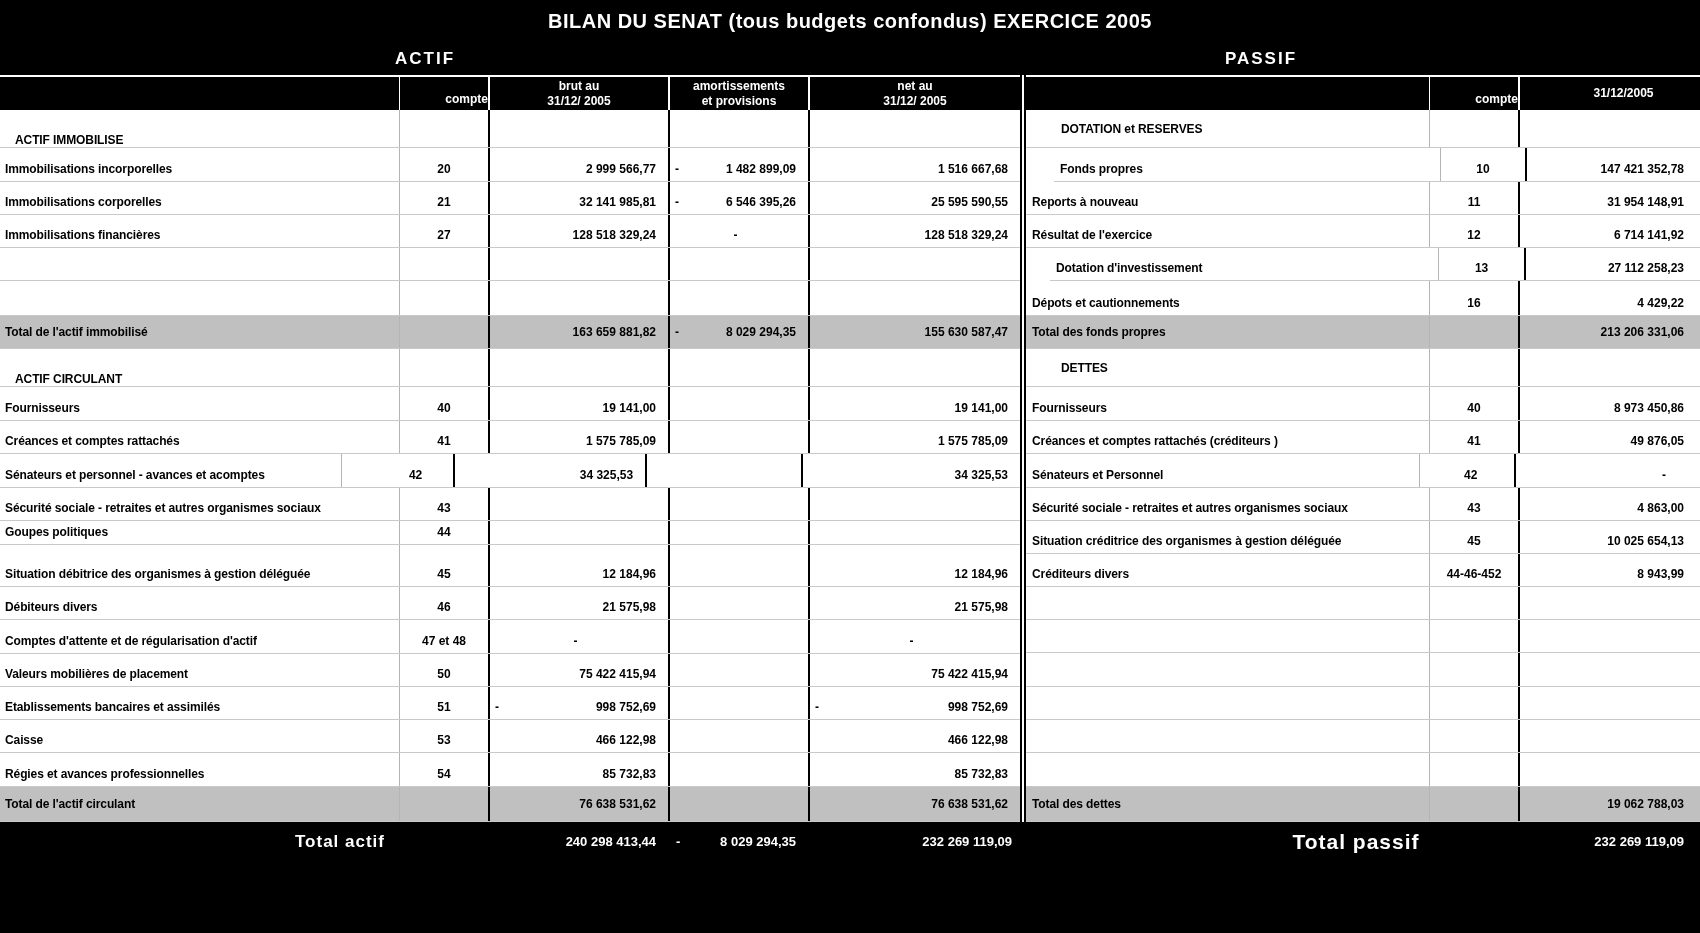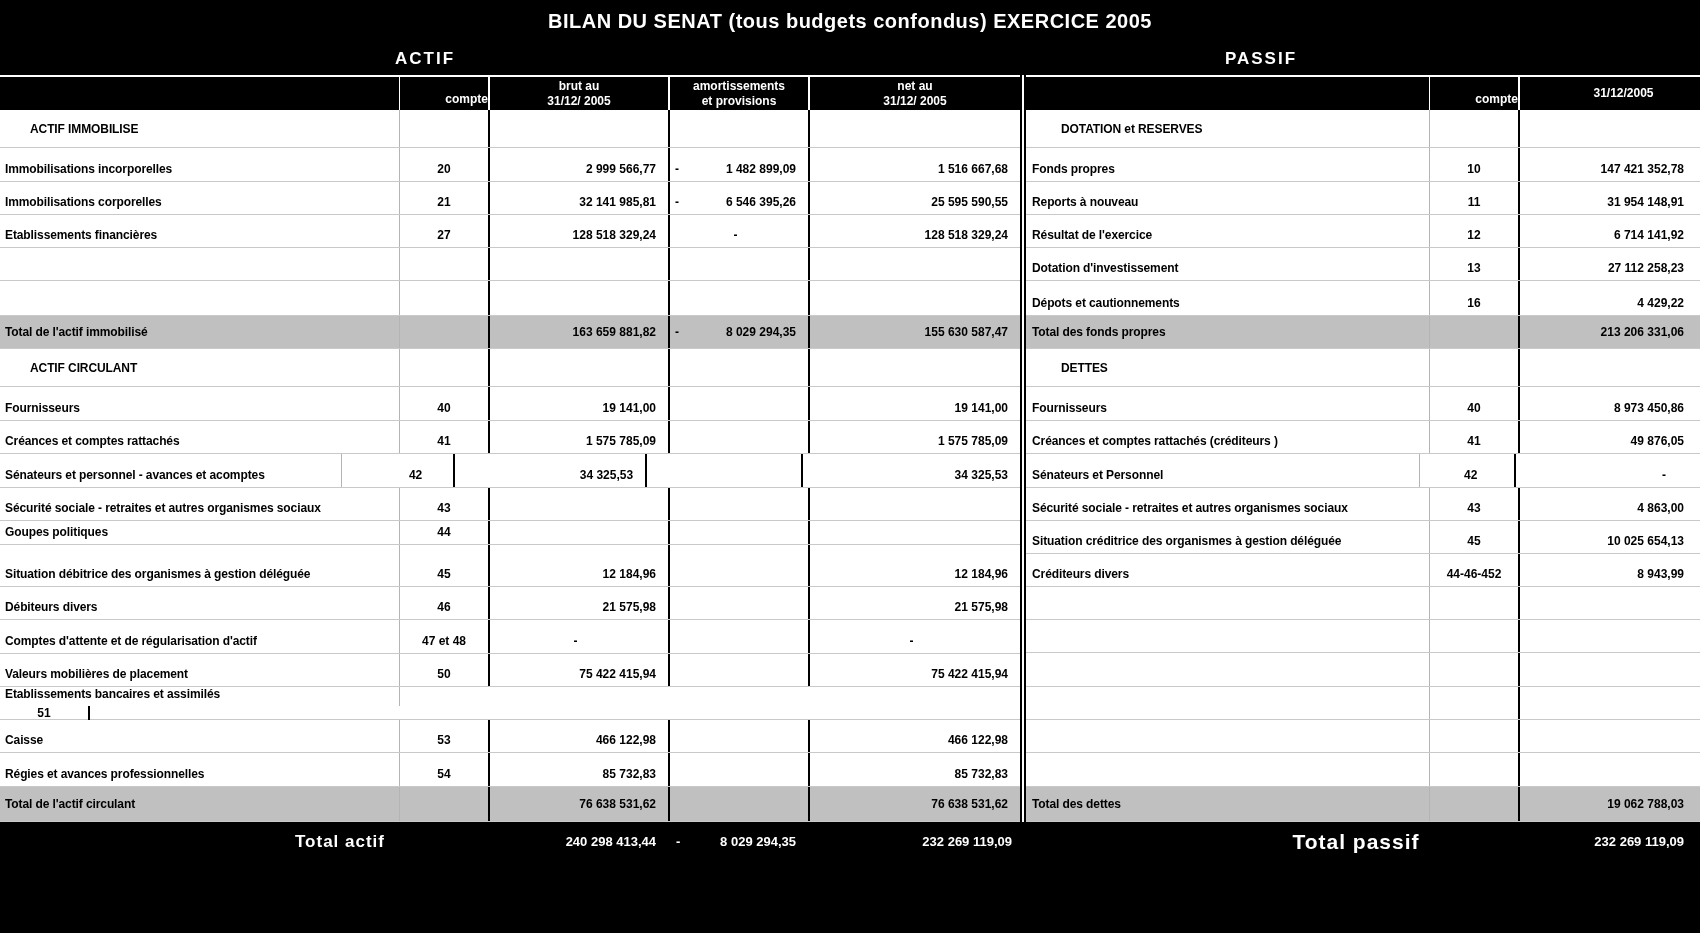--- a/index.html
+++ b/index.html
@@ -44,21 +44,21 @@
   .rcompte{width:90px;border-right:2px solid #000;display:flex;align-items:flex-end;
            justify-content:center;padding-bottom:5px;}
   .rvalue{width:180px;padding-left:27px;}
 
   .num{display:flex;align-items:flex-end;justify-content:flex-end;padding:0 12px 5px 5px;}
   .rvalue.num{padding-right:16px;}
   .num.signed{justify-content:space-between;}
   .num.dash{justify-content:center;}
   .num.dash-r{justify-content:flex-end;padding-right:34px;}
 
-  .row.section .label{align-items:center;padding:0 4px 0 30px;}
+  .row.section .label{align-items:flex-end;padding:0 4px 0 15px;}
   .row.section .rlabel{align-items:center;padding:0 4px 0 35px;}
   .row.total .c{align-items:center;padding-bottom:0;}
 
   .tfoot{position:absolute;top:822px;left:0;width:1700px;height:39px;background:#000;color:#fff;display:flex;}
   .f{box-sizing:border-box;height:100%;display:flex;align-items:center;}
   .flab{width:490px;justify-content:center;padding-left:190px;font-size:17px;letter-spacing:1px;}
   .fbrut{width:180px;justify-content:flex-end;padding-right:14px;font-size:13px;}
   .famort{width:140px;justify-content:space-between;padding:0 14px 0 6px;font-size:13px;}
   .fnet{width:210px;justify-content:flex-end;padding-right:8px;font-size:13px;}
   .fgap{width:2px;}
@@ -136,21 +136,21 @@
             <div class="c amort num signed">
               <span>-</span>
               <span>6 546 395,26</span>
             </div>
             <div class="c netc num">
               <span>25 595 590,55</span>
             </div>
           </div>
           <div class="row data" style="height: 33px; min-height: 33px;">
             <div class="c label">
-              <span>Etablissements financières</span>
+              <span>Immobilisations financières</span>
             </div>
             <div class="c compte">
               <span>27</span>
             </div>
             <div class="c brut num">
               <span>128 518 329,24</span>
             </div>
             <div class="c amort num dash">
               <span>-</span>
             </div>
@@ -317,21 +317,21 @@
               <span>50</span>
             </div>
             <div class="c brut num">
               <span>75 422 415,94</span>
             </div>
             <div class="c amort"></div>
             <div class="c netc num">
               <span>75 422 415,94</span>
             </div>
           </div>
-          <div class="row data" style="height: 33px; min-height: 33px; flex-direction: column;">
+          <div class="row data" style="height: 33px; min-height: 33px;">
             <div class="c label">
               <span>Etablissements bancaires et assimilés</span>
             </div>
             <div class="c compte">
               <span>51</span>
             </div>
             <div class="c brut num signed">
               <span>-</span>
               <span>998 752,69</span>
             </div>
@@ -400,21 +400,21 @@
         </div>
       </div>
       <div class="tbody" id="right-body">
           <div class="row section" style="height: 38px; min-height: 38px;">
             <div class="c rlabel">
               <span>DOTATION et RESERVES</span>
             </div>
             <div class="c rcompte"></div>
             <div class="c rvalue"></div>
           </div>
-          <div class="row data" style="height: 34px; min-height: 34px;">
+          <div class="row data" style="height: 34px; min-height: 34px; margin-left: 28px;">
             <div class="c rlabel">
               <span>Fonds propres</span>
             </div>
             <div class="c rcompte">
               <span>10</span>
             </div>
             <div class="c rvalue num">
               <span>147 421 352,78</span>
             </div>
           </div>
@@ -433,21 +433,21 @@
             <div class="c rlabel">
               <span>Résultat de l'exercice</span>
             </div>
             <div class="c rcompte">
               <span>12</span>
             </div>
             <div class="c rvalue num">
               <span>6 714 141,92</span>
             </div>
           </div>
-          <div class="row data" style="height: 33px; min-height: 33px;">
+          <div class="row data" style="height: 33px; min-height: 33px; margin-left: 24px;">
             <div class="c rlabel">
               <span>Dotation d'investissement</span>
             </div>
             <div class="c rcompte">
               <span>13</span>
             </div>
             <div class="c rvalue num">
               <span>27 112 258,23</span>
             </div>
           </div>

